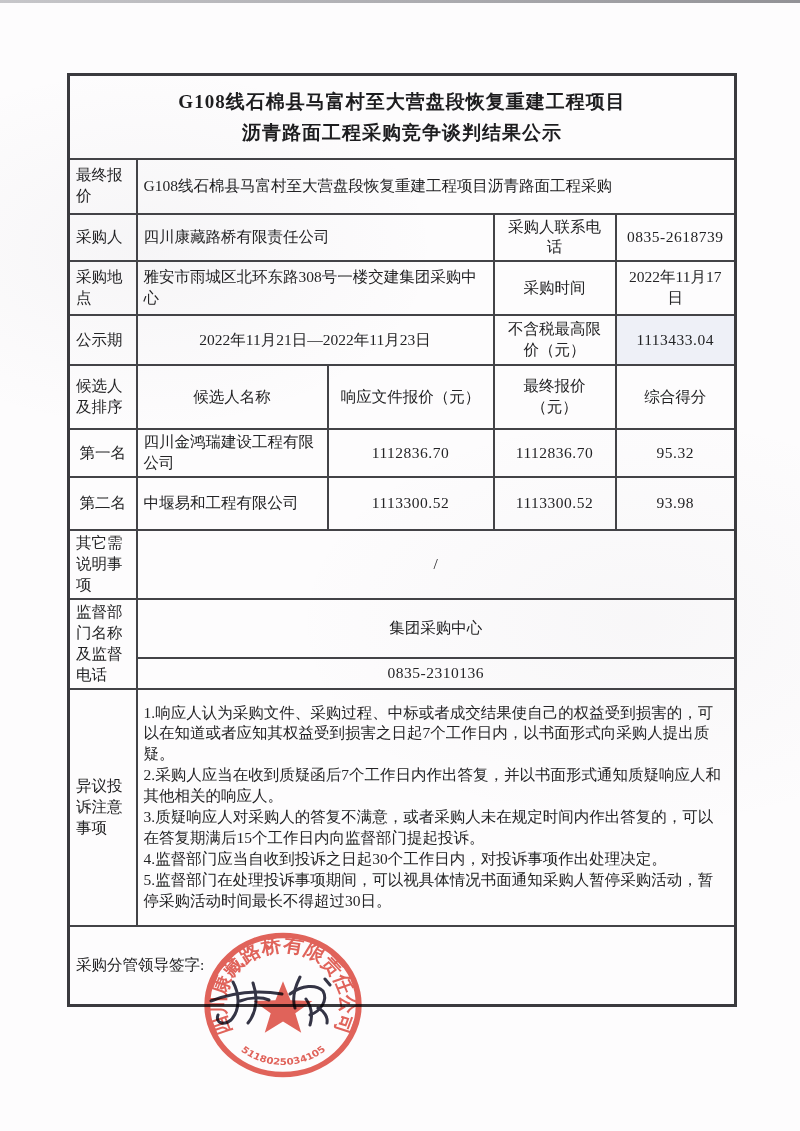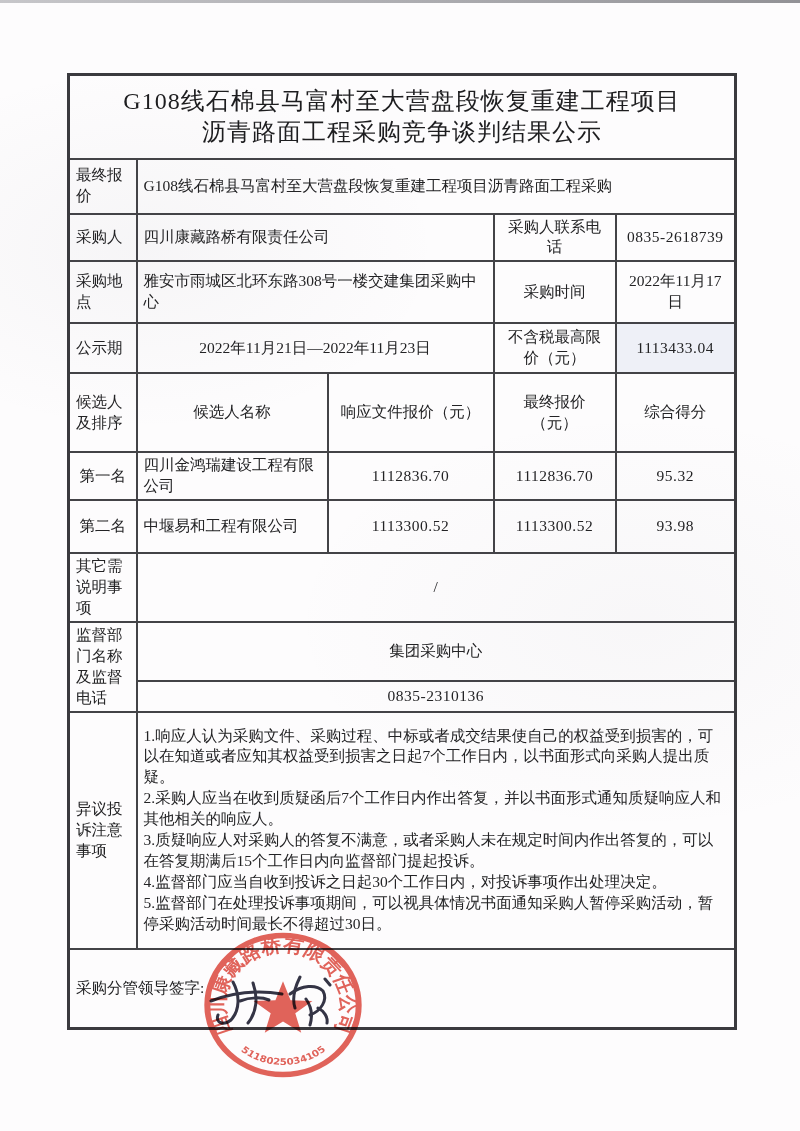--- a/index.html
+++ b/index.html
@@ -30,21 +30,21 @@
     color:#232325;
     padding:2px 6px;
     vertical-align:middle;
     font-size:15.5px;
     word-break:break-all;
     line-height:1.35;
   }
   td.lbl{font-size:15px;padding-left:5px;padding-right:4px;}
   td.center{text-align:center;}
   .title-cell{text-align:center;padding:6px 10px;}
-  .title-line{font-size:24px;font-weight:normal;letter-spacing:1px;line-height:31px;color:#1d1d1f;}
+  .title-line{font-size:19px;font-weight:bold;letter-spacing:1px;line-height:31px;color:#1d1d1f;}
   td.price-hl{background:#eef0f7;}
   td.notes-cell{padding:6px 9px;font-size:15px;line-height:18.6px;margin-top:16px;}
   .note-item{margin:0;}
   td.slash-cell{font-size:18px;text-align:center;}
   td.sign-cell{font-size:16px;padding-left:9px;}
   .num{letter-spacing:0.5px;}
   
   .stamp{
     position:absolute;left:197px;top:926px;width:172px;height:158px;
     mix-blend-mode:multiply;opacity:.82;
@@ -82,35 +82,35 @@
       <td colspan="4">G108线石棉县马富村至大营盘段恢复重建工程项目沥青路面工程采购</td>
     </tr>
 
     <tr style="height:44px">
       <td class="lbl">采购人</td>
       <td colspan="2">四川康藏路桥有限责任公司</td>
       <td class="lbl center">采购人联系电话</td>
       <td class="center num">0835-2618739</td>
     </tr>
 
-    <tr style="height:62px">
+    <tr style="height:54px">
       <td class="lbl">采购地点</td>
       <td colspan="2">雅安市雨城区北环东路308号一楼交建集团采购中心</td>
       <td class="lbl center">采购时间</td>
       <td class="center">2022年11月17日</td>
     </tr>
 
     <tr style="height:50px">
       <td class="lbl">公示期</td>
       <td colspan="2" class="center">2022年11月21日—2022年11月23日</td>
       <td class="lbl center">不含税最高限价（元）</td>
       <td class="center num price-hl">1113433.04</td>
     </tr>
 
-    <tr style="height:79px">
+    <tr style="height:64px">
       <td class="lbl">候选人及排序</td>
       <td class="center">候选人名称</td>
       <td class="center">响应文件报价（元）</td>
       <td class="center">最终报价（元）</td>
       <td class="center">综合得分</td>
     </tr>
 
     <tr style="height:43px">
       <td class="lbl center">第一名</td>
       <td>四川金鸿瑞建设工程有限公司</td>

